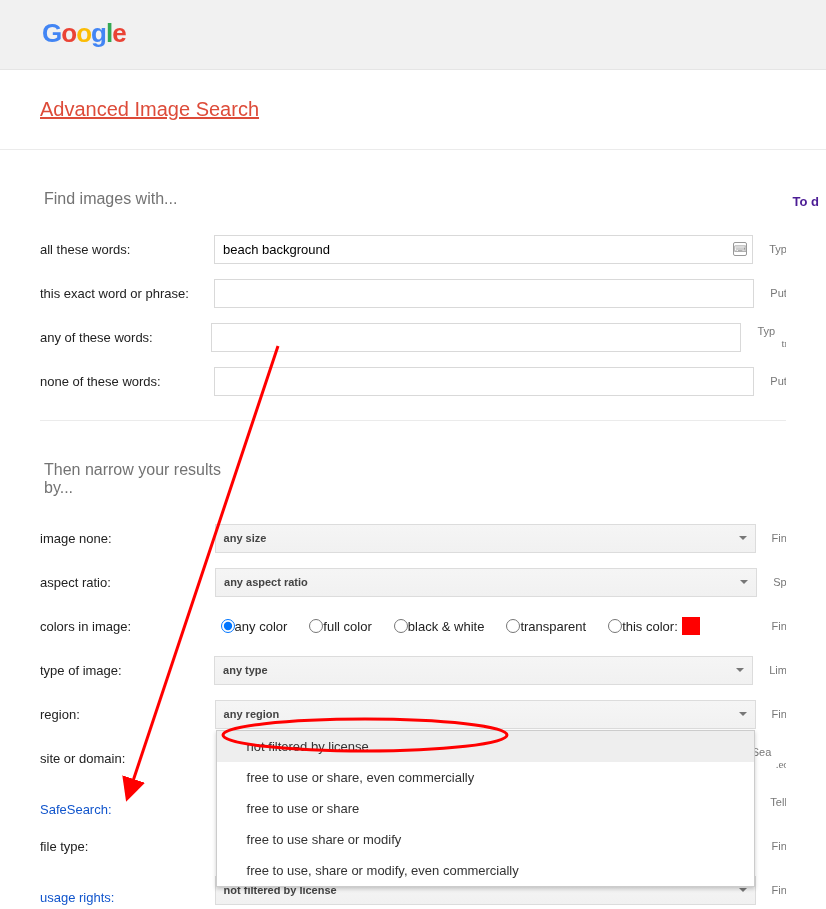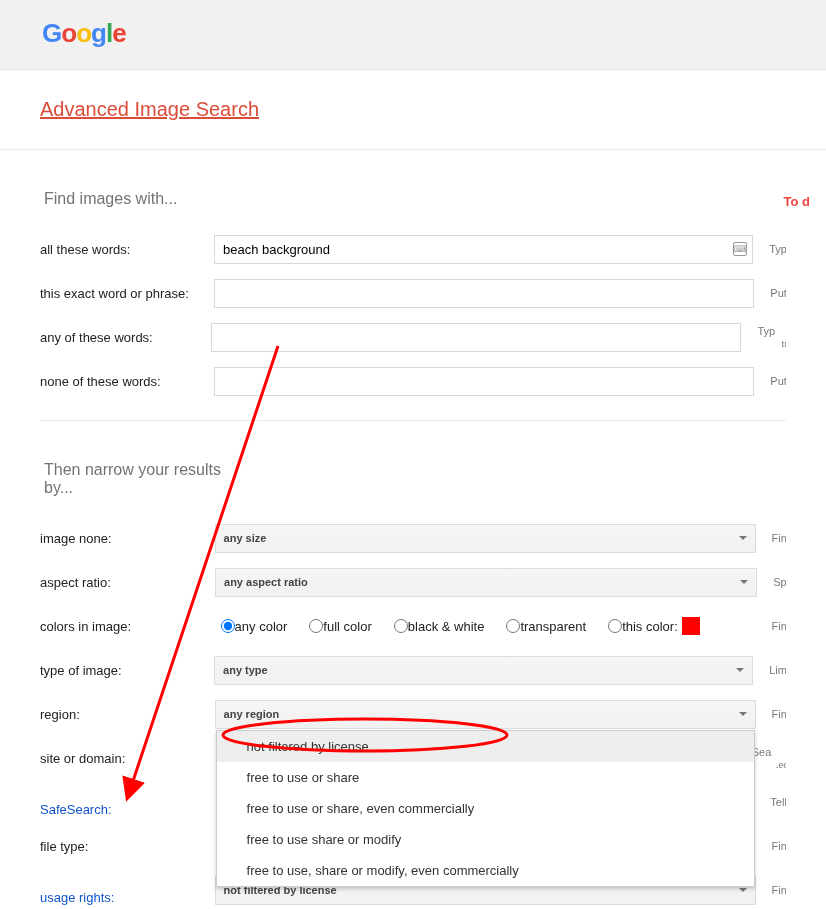--- a/index.html
+++ b/index.html
@@ -134,25 +134,25 @@
   .dropdown-list .opt {
     padding: 8px 30px;
     font-size: 13px;
     font-weight: normal;
     color: #333;
     cursor: pointer;
   }
   .dropdown-list .opt.first { background: #eee; }
   .to-do {
     position: absolute;
-    right: 16px;
+    right: 7px;
     top: 194px;
     font-size: 13px;
     font-weight: bold;
-    color: #ef4444;
+    color: #4c1d95;
   }
   .kbd-icon {
     position: absolute;
     right: 6px;
     top: 50%;
     transform: translateY(-50%);
     width: 14px;
     height: 14px;
     border: 1px solid #999;
     border-radius: 2px;
@@ -279,22 +279,22 @@
     <div class="hint-col">Lim</div>
   </div>
 
   <div class="row">
     <div class="label-col">region:</div>
     <div class="input-col">
       <div class="dropdown">
         <span>any region</span>
         <div class="dropdown-list">
           <div class="opt first">not filtered by license</div>
+          <div class="opt">free to use or share, even commercially</div>
           <div class="opt">free to use or share</div>
-          <div class="opt">free to use or share, even commercially</div>
           <div class="opt">free to use share or modify</div>
           <div class="opt">free to use, share or modify, even commercially</div>
         </div>
       </div>
     </div>
     <div class="hint-col">Fin</div>
   </div>
 
   <div class="row">
     <div class="label-col">site or domain:</div>

